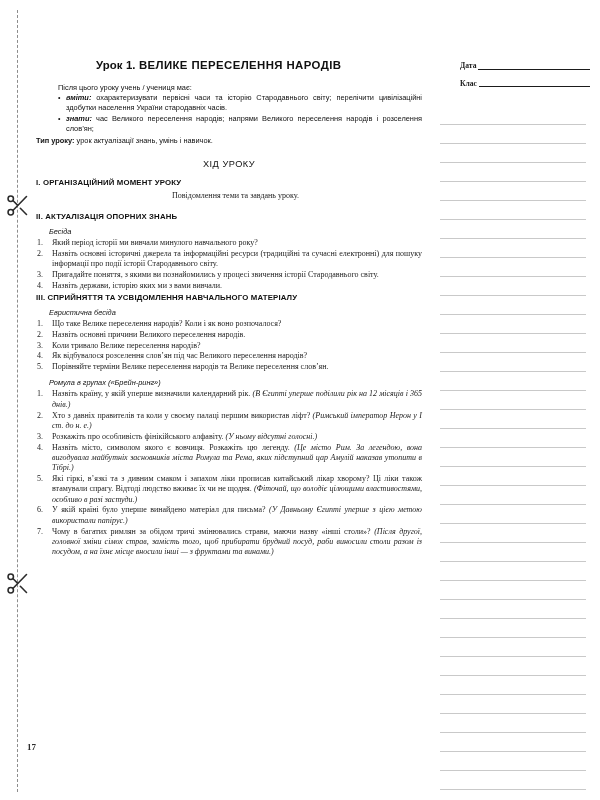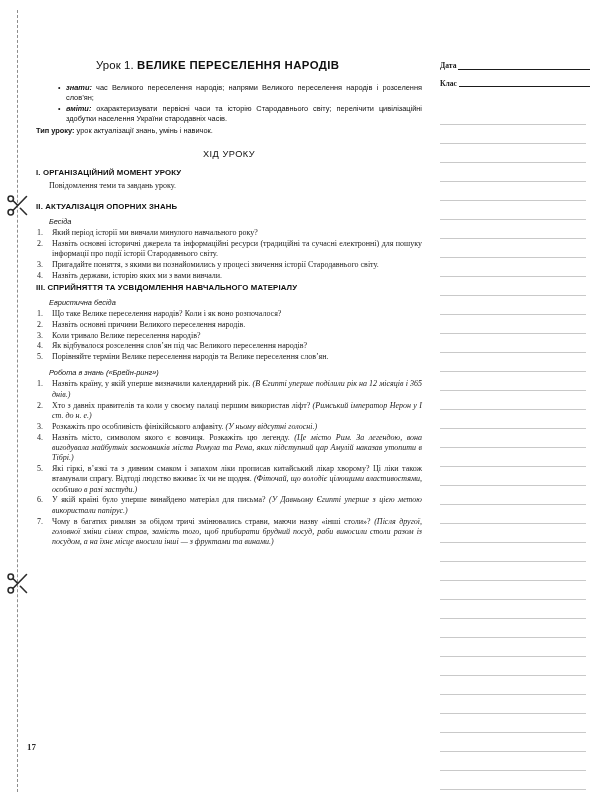--- a/index.html
+++ b/index.html
@@ -56,21 +56,21 @@
 
   .lesson-title {
     margin: 0 0 11px 0;
     padding-left: 60px;
     font-family: "Liberation Sans", sans-serif;
     font-size: 11.4px;
     line-height: 1.25;
     color: #101010;
     letter-spacing: 0.1px;
   }
-  .lesson-title .num { font-weight: 400; }
+  .lesson-title .num { font-weight: 700; }
   .lesson-title .name { font-weight: 700; letter-spacing: 0.4px; }
 
   .expected-head {
     font-family: "Liberation Sans", sans-serif;
     font-weight: 700;
     font-size: 7.4px;
     margin: 0 0 1px 0;
     color: #101010;
   }
   .expected-sub {
@@ -131,20 +131,21 @@
     color: #101010;
   }
   .sec-head.spaced { margin-top: 2px; }
 
   .plain-line {
     font-size: 8px;
     margin: 0 0 11px 0;
     padding-left: 13px;
     line-height: 1.4;
     color: #1b1b1b;
+    text-align: center;
   }
 
   .sub-head {
     font-family: "Liberation Sans", sans-serif;
     font-style: italic;
     font-weight: 400;
     font-size: 7.4px;
     margin: 6px 0 2px 0;
     padding-left: 13px;
     color: #101010;
@@ -188,20 +189,21 @@
     margin-bottom: 10px;
   }
   .field-label {
     font-family: "Liberation Serif", serif;
     font-size: 7.6px;
     font-weight: 700;
     color: #1b1b1b;
     white-space: nowrap;
     padding-right: 2px;
     line-height: 1;
+    margin-left: 20px;
   }
   .field-rule {
     flex: 1 1 auto;
     border-bottom: 1px solid #1b1b1b;
     height: 1px;
   }
   .ruled-lines {
     position: absolute;
     left: 440px;
     top: 106px;
@@ -239,24 +241,25 @@
 
 <div class="page-number">17</div>
 
 <div class="content">
 
   <h1 class="lesson-title">
     <span class="num">Урок 1.</span>
     <span class="name">ВЕЛИКЕ ПЕРЕСЕЛЕННЯ НАРОДІВ</span>
   </h1>
 
+  <div class="expected-sub">Після цього уроку учень / учениця має:</div>
 
   <ul class="expected">
+    <li><i>вміти:</i><span> охарактеризувати первісні часи та історію Стародавнього світу; перелічити цивілізаційні здобутки населення України стародавніх часів.</span></li>
     <li><i>знати:</i><span> час Великого переселення народів; напрями Великого переселення народів і розселення слов’ян;</span></li>
-    <li><i>вміти:</i><span> охарактеризувати первісні часи та історію Стародавнього світу; перелічити цивілізаційні здобутки населення України стародавніх часів.</span></li>
   </ul>
 
   <div class="lesson-type">
     <b>Тип уроку:</b><span> урок актуалізації знань, умінь і навичок.</span>
   </div>
 
   <div class="hid-uroku">ХІД УРОКУ</div>
 
   <div class="sec-head">I. ОРГАНІЗАЦІЙНИЙ МОМЕНТ УРОКУ</div>
   <div class="plain-line">Повідомлення теми та завдань уроку.</div>
@@ -273,21 +276,21 @@
   <div class="sec-head spaced">III. СПРИЙНЯТТЯ ТА УСВІДОМЛЕННЯ НАВЧАЛЬНОГО МАТЕРІАЛУ</div>
   <div class="sub-head">Евристична бесіда</div>
   <ol class="qlist">
     <li>Що таке Велике переселення народів? Коли і як воно розпочалося?</li>
     <li>Назвіть основні причини Великого переселення народів.</li>
     <li>Коли тривало Велике переселення народів?</li>
     <li>Як відбувалося розселення слов’ян під час Великого переселення народів?</li>
     <li>Порівняйте терміни Велике переселення народів та Велике переселення слов’ян.</li>
   </ol>
 
-  <div class="sub-head">Робота в знань («Брейн-ринг»)</div>
+  <div class="sub-head">Ромула в групах («Брейн-ринг»)</div>
   <ol class="qlist">
     <li><span>Назвіть країну, у якій уперше визначили календарний рік. </span><i>(В Єгипті уперше поділили рік на 12 місяців і 365 днів.)</i></li>
     <li><span>Хто з давніх правителів та коли у своєму палаці першим використав ліфт? </span><i>(Римський імператор Нерон у I ст. до н. е.)</i></li>
     <li><span>Розкажіть про особливість фінікійського алфавіту. </span><i>(У ньому відсутні голосні.)</i></li>
     <li><span>Назвіть місто, символом якого є вовчиця. Розкажіть цю легенду. </span><i>(Це місто Рим. За легендою, вона вигодувала майбутніх засновників міста Ромула та Рема, яких підступний цар Амулій наказав утопити в Тібрі.)</i></li>
     <li><span>Які гіркі, в’язкі та з дивним смаком і запахом ліки прописав китайський лікар хворому? Ці ліки також втамували спрагу. Відтоді людство вживає їх чи не щодня. </span><i>(Фіточай, що володіє цілющими властивостями, особливо в разі застуди.)</i></li>
     <li><span>У якій країні було уперше винайдено матеріал для письма? </span><i>(У Давньому Єгипті уперше з цією метою використали папірус.)</i></li>
     <li><span>Чому в багатих римлян за обідом тричі змінювались страви, маючи назву «інші столи»? </span><i>(Після другої, головної зміни сімох страв, замість того, щоб прибирати брудний посуд, раби виносили столи разом із посудом, а на їхнє місце вносили інші — з фруктами та винами.)</i></li>
   </ol>
 

